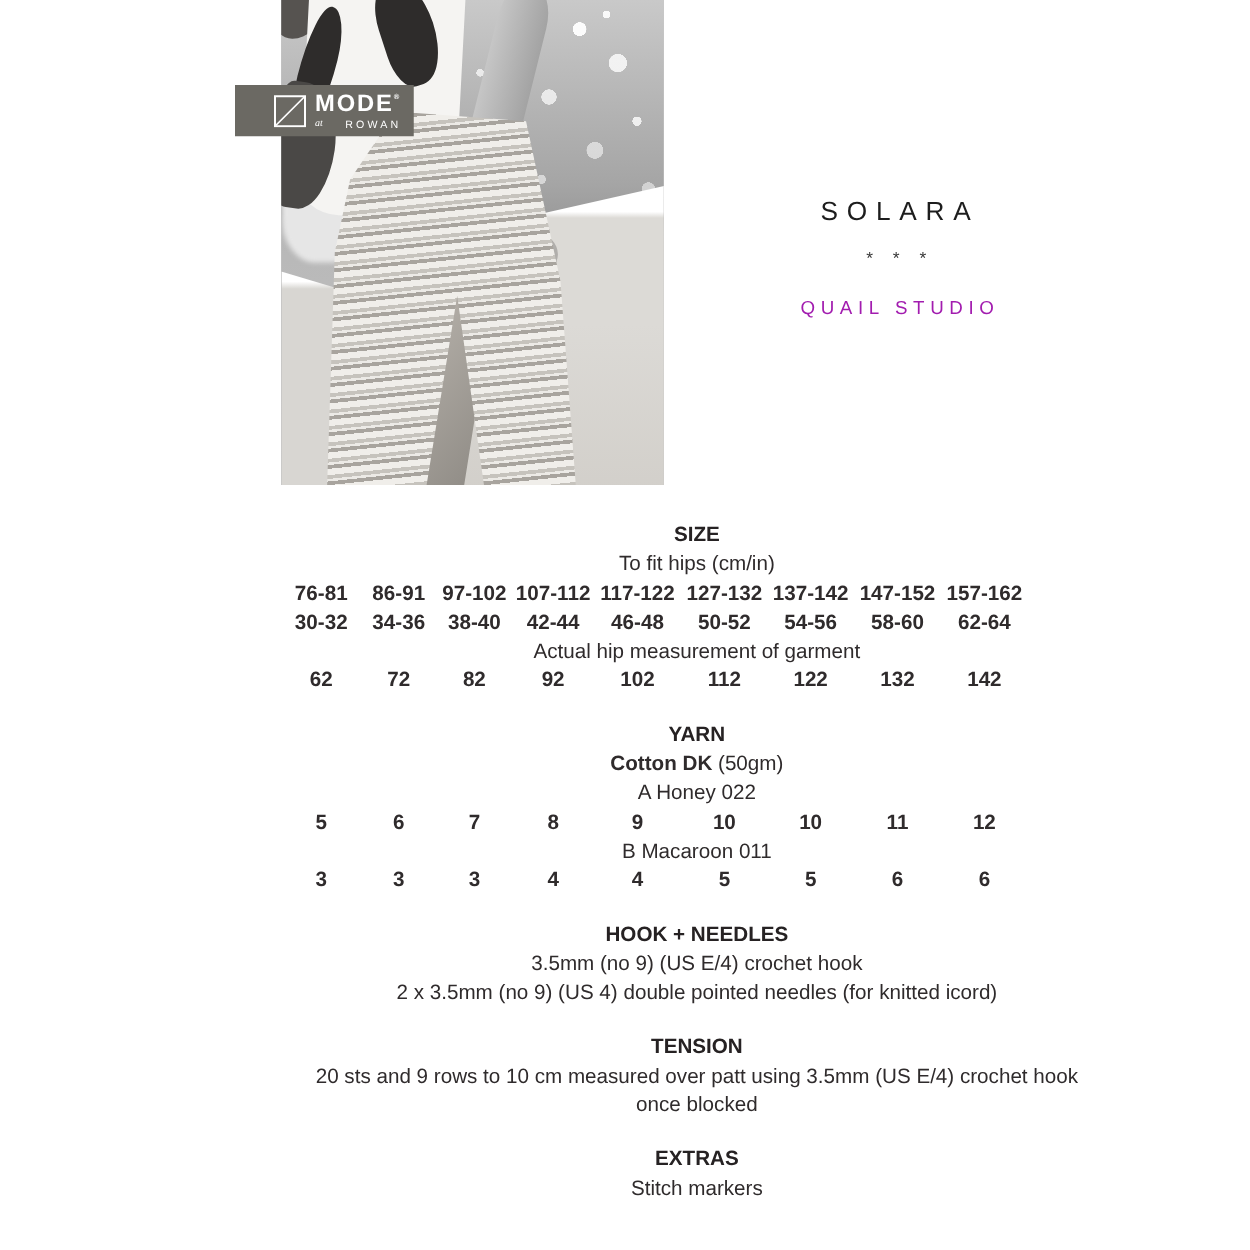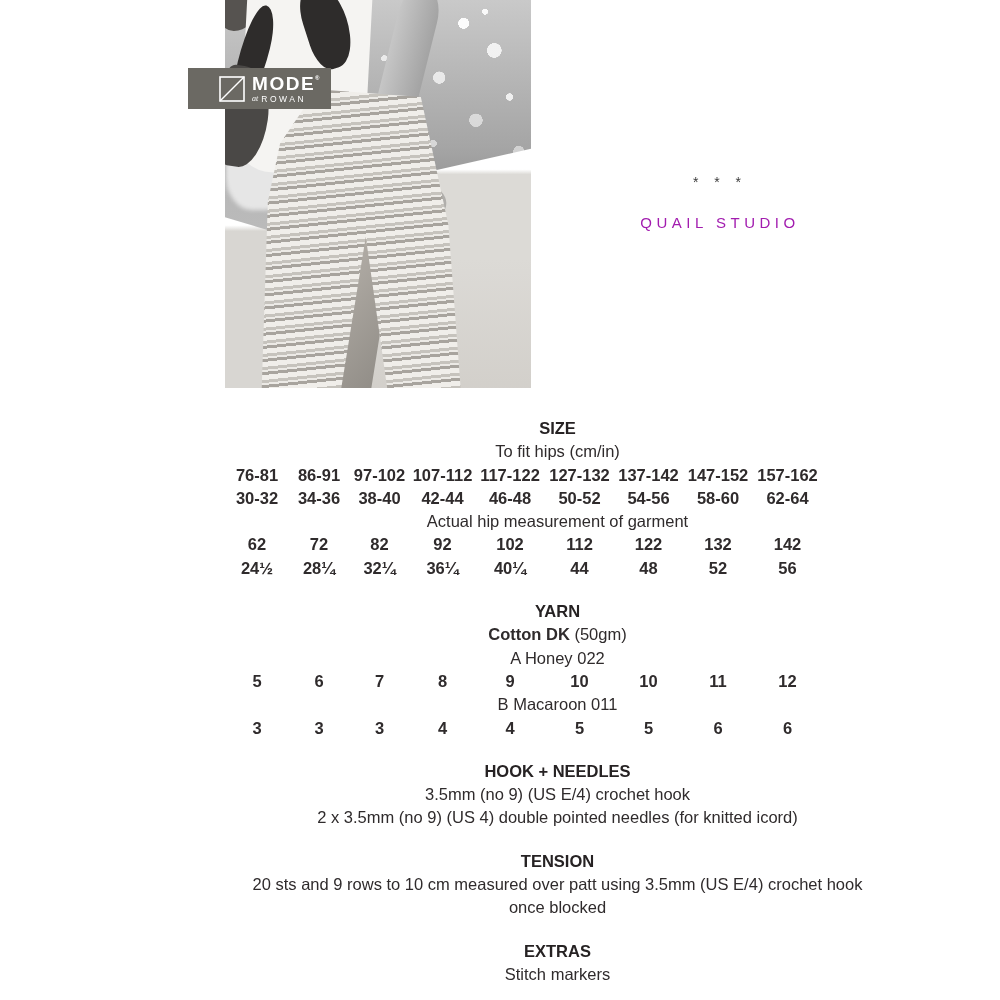--- a/index.html
+++ b/index.html
@@ -45,21 +45,21 @@
   .skirt{position:absolute;inset:0;
     clip-path:polygon(30% 23%,64% 25%,73% 58%,77% 100%,53% 100%,46% 61%,38% 100%,12% 100%,14% 52%,18% 37%);
     background:repeating-linear-gradient(174deg,#f0eeea 0 5px,#c6c3bd 5px 8px,#eceae6 8px 10px,#a8a49e 10px 13px);}
 
   
   .badge{position:absolute;left:162px;top:68px;width:143px;height:41px;display:flex;align-items:center;justify-content:flex-end;gap:7px;padding-right:10px;box-sizing:border-box;z-index:5;margin-left:26px;}
   .badge .sq{flex:0 0 auto;display:block;}
   .badge-text{color:#ffffff;line-height:1;}
   .badge-mode{font-size:19px;font-weight:600;letter-spacing:1.5px;display:flex;align-items:flex-start;}
   .badge-reg{font-size:6px;margin-top:1px;}
-  .badge-sub{font-size:8.5px;margin-top:2px;display:flex;align-items:center;gap:3px;}
+  .badge-sub{font-size:8.5px;margin-top:2px;display:flex;align-items:center;gap:18px;}
   .badge-at{font-family:"Liberation Serif",serif;font-style:italic;font-size:8px;}
   .badge-rowan{letter-spacing:2.5px;font-weight:500;}
 
   
   .title-block{position:absolute;left:570px;top:158px;width:300px;text-align:center;color:#1d1d1d;}
   .title{font-size:21px;letter-spacing:7px;font-weight:400;}
   .stars{font-size:14px;letter-spacing:6px;margin-top:16px;color:#3a3a3a;}
   .studio{font-size:15px;letter-spacing:4.5px;margin-top:24px;color:#a21caf;}
 
   
@@ -113,20 +113,21 @@
         <span class="badge-reg">®</span>
       </div>
       <div class="badge-sub">
         <span class="badge-at">at</span>
         <span class="badge-rowan">ROWAN</span>
       </div>
     </div>
   </div>
 
   <div class="title-block">
+    <div class="title">SOLARA</div>
     <div class="stars">* * *</div>
     <div class="studio">QUAIL STUDIO</div>
   </div>
 
   <div class="content">
 
     <div class="section">
       <p class="h">SIZE</p>
       <p>To fit hips (cm/in)</p>
       <div class="num-row">
@@ -156,31 +157,20 @@
           <span class="cell">62</span>
           <span class="cell">72</span>
           <span class="cell">82</span>
           <span class="cell">92</span>
           <span class="cell">102</span>
           <span class="cell">112</span>
           <span class="cell">122</span>
           <span class="cell">132</span>
           <span class="cell">142</span>
         </div>
-      <div class="num-row">
-          <span class="cell">24½</span>
-          <span class="cell">28¼</span>
-          <span class="cell">32¼</span>
-          <span class="cell">36¼</span>
-          <span class="cell">40¼</span>
-          <span class="cell">44</span>
-          <span class="cell">48</span>
-          <span class="cell">52</span>
-          <span class="cell">56</span>
-        </div>
     </div>
 
     <div class="section">
       <p class="h">YARN</p>
       <p><span class="inline-bold">Cotton DK</span><span> (50gm)</span></p>
       <p>A Honey 022</p>
       <div class="num-row">
           <span class="cell">5</span>
           <span class="cell">6</span>
           <span class="cell">7</span>

